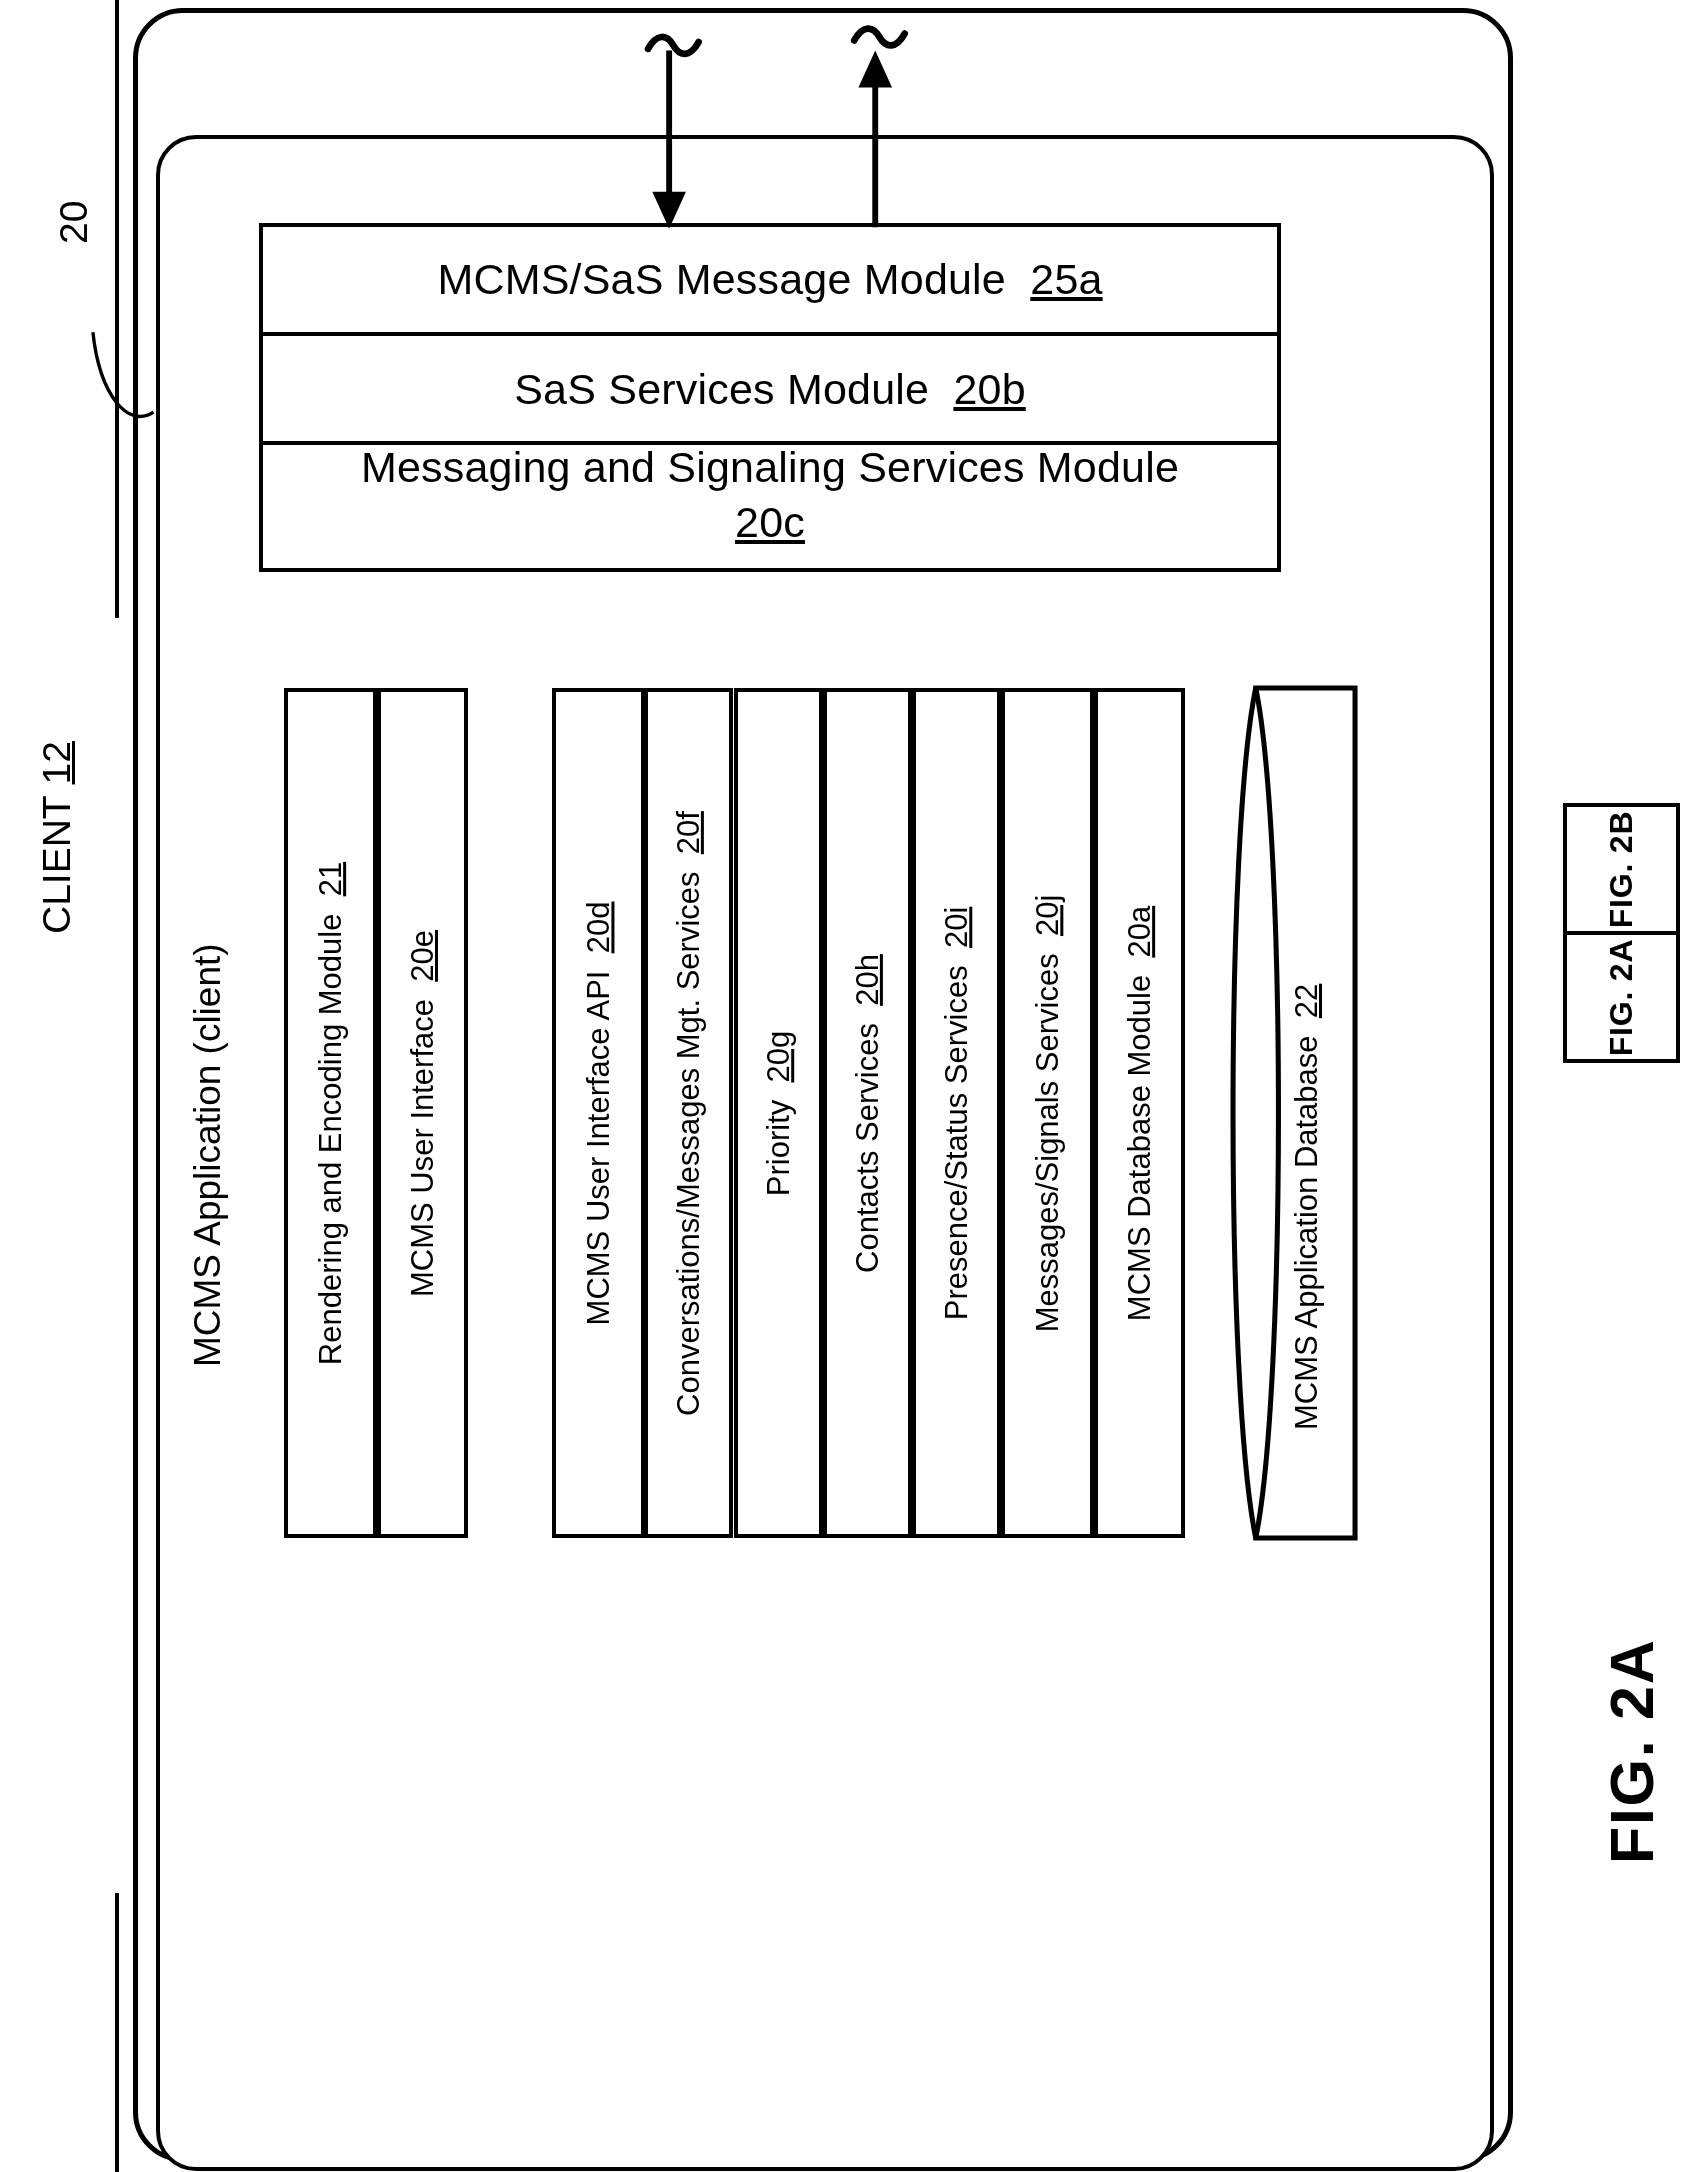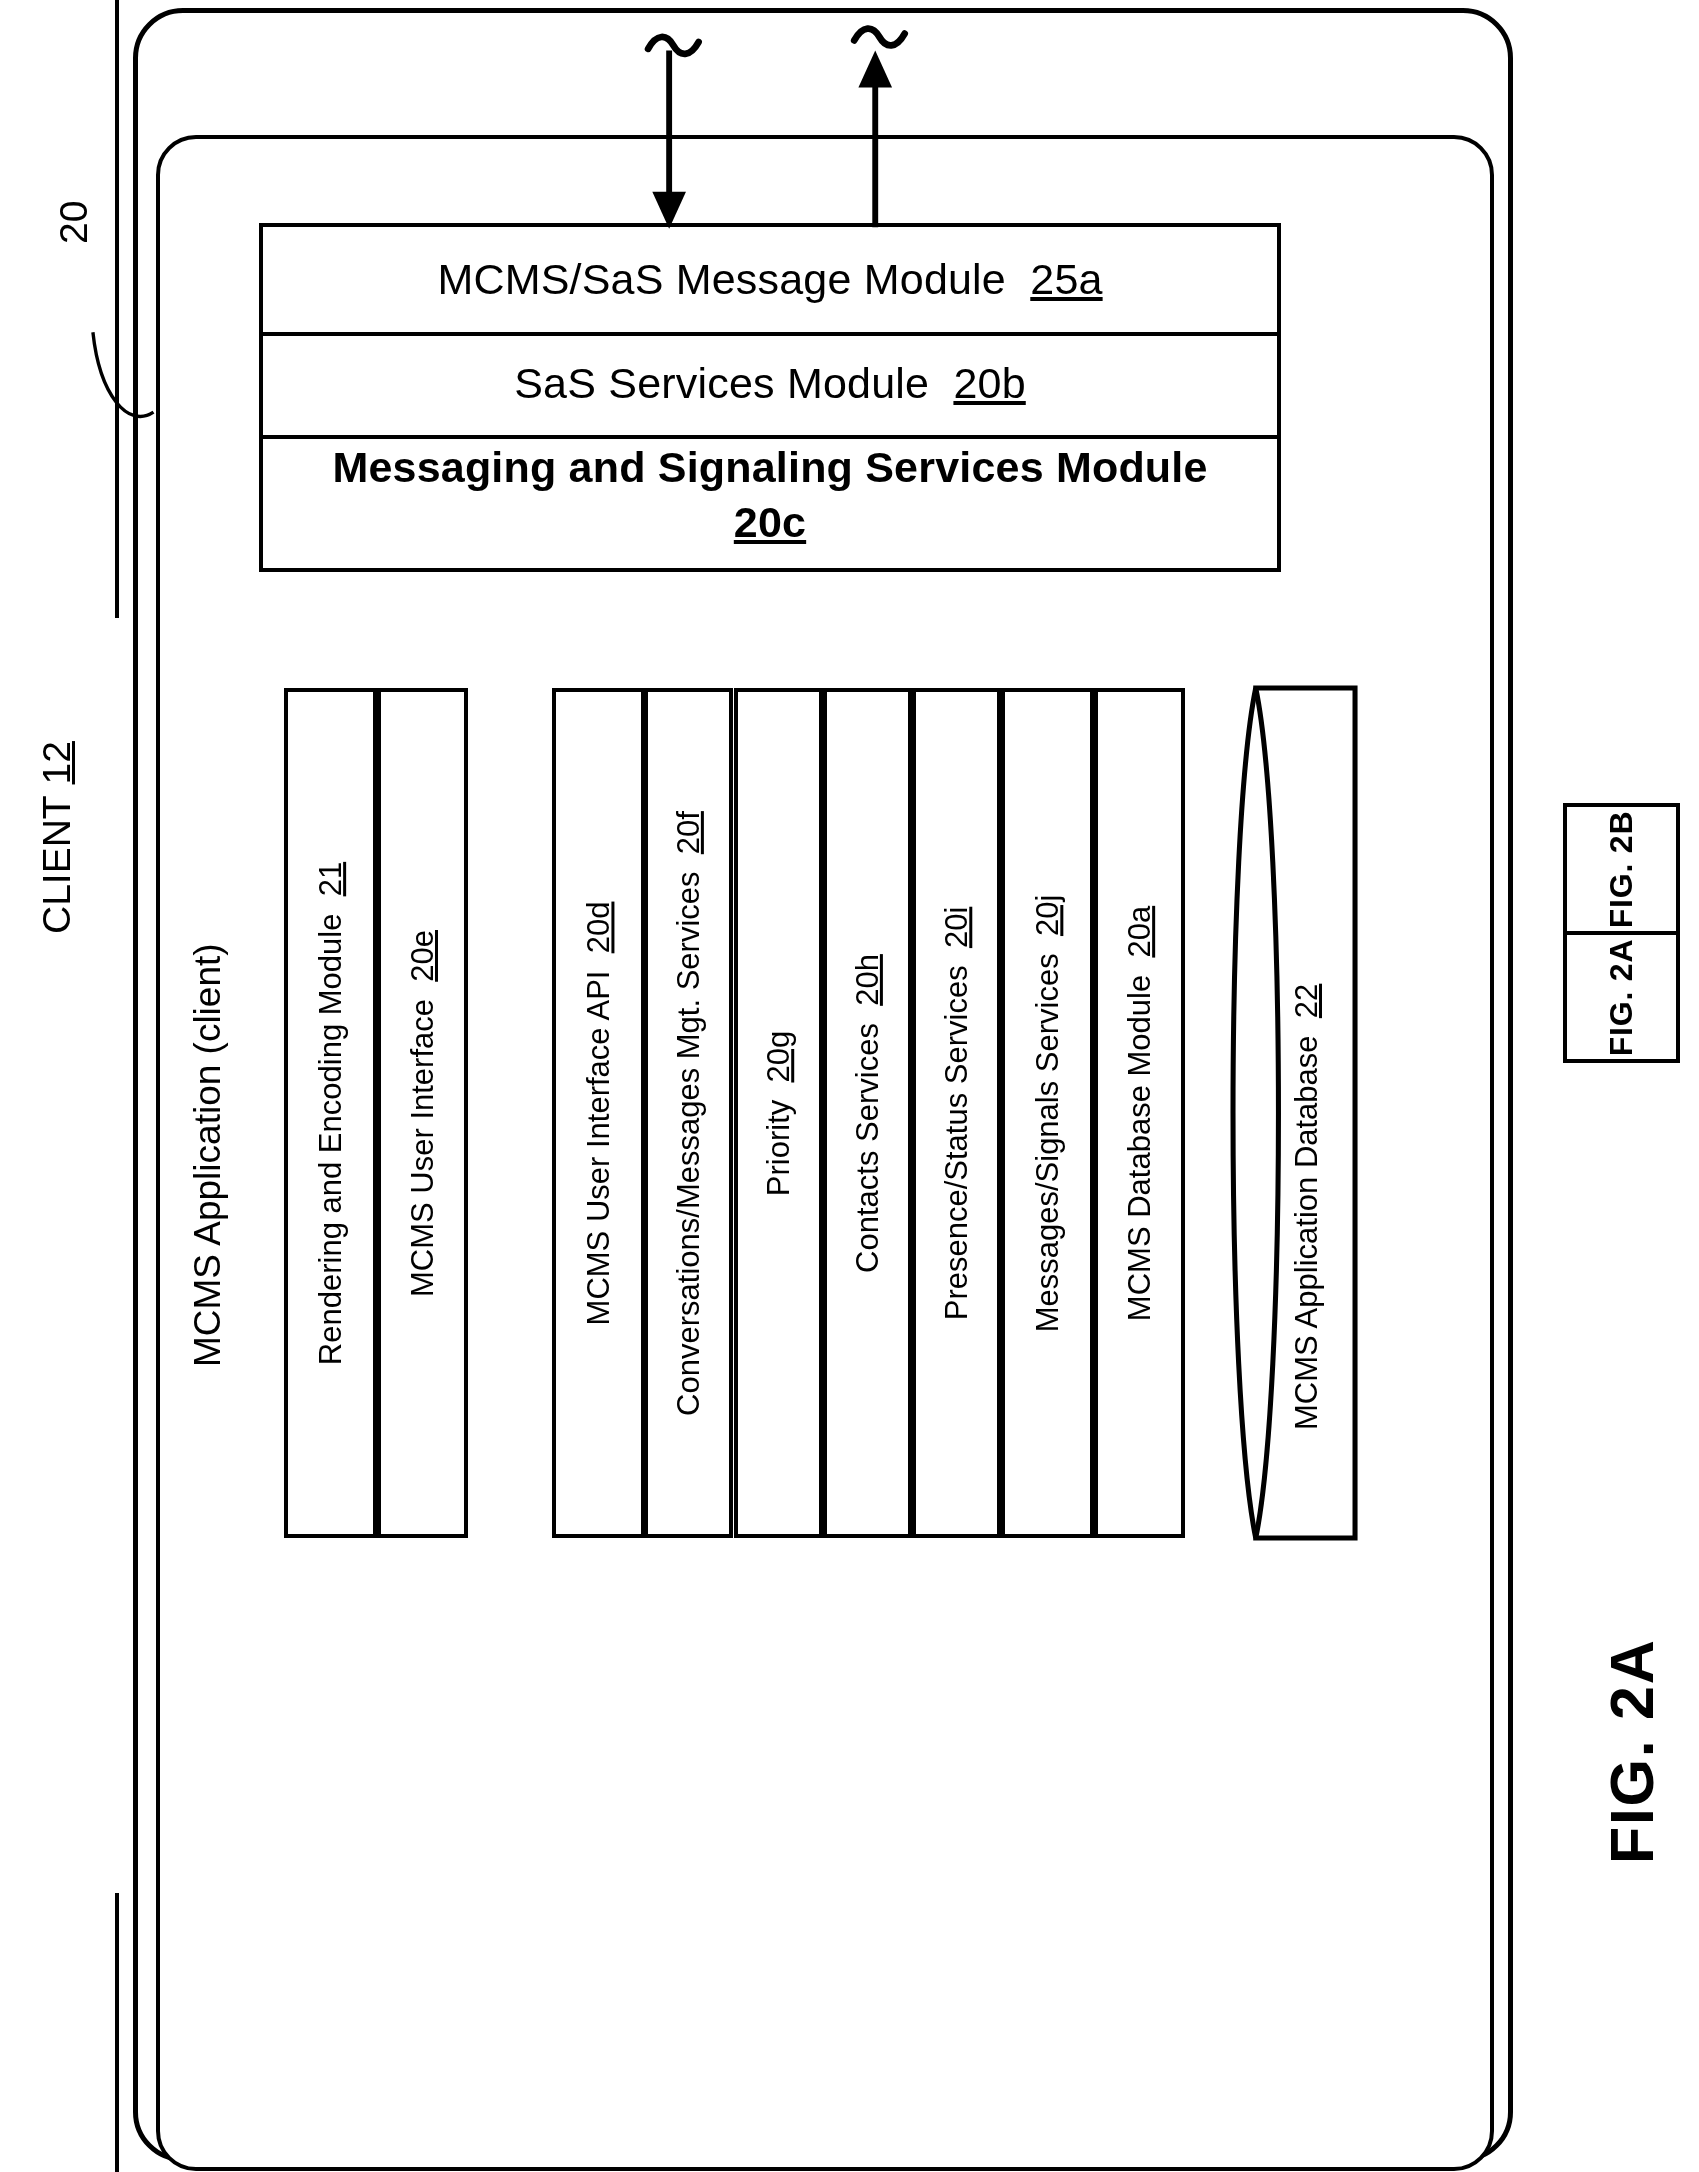--- a/index.html
+++ b/index.html
@@ -175,26 +175,26 @@
   <div class="rot-label" style="left:187px; top:1367px; font-size:37px;">
     <span>MCMS Application (client)</span>
   </div>
 
   <div class="mod-stack abs" style="left:259px; top:223px; width:1022px; height:349px;">
     <div class="mod-row" style="top:0px; height:109px;">
       <div class="mod-label">
         <span>MCMS/SaS Message Module</span>&nbsp;&nbsp;<span class="refnum">25a</span>
       </div>
     </div>
-    <div class="mod-row" style="top:105px; height:107px;">
+    <div class="mod-row" style="top:111px; height:107px;">
       <div class="mod-label">
         <span>SaS Services Module</span>&nbsp;&nbsp;<span class="refnum">20b</span>
       </div>
     </div>
-    <div class="mod-row last" style="top:216px; height:104px;font-weight:bold;">
+    <div class="mod-row last" style="top:216px; height:104px;">
       <div class="mod-label twoline">
         <span>Messaging and Signaling Services Module</span><br>
         <span class="refnum">20c</span>
       </div>
     </div>
   </div>
 
   <div class="vcol abs" style="left:284px; top:688px; width:93px; height:850px;">
     <div class="vcol-label">
       <span>Rendering and Encoding Module</span>&nbsp;&nbsp;<span class="refnum">21</span>

